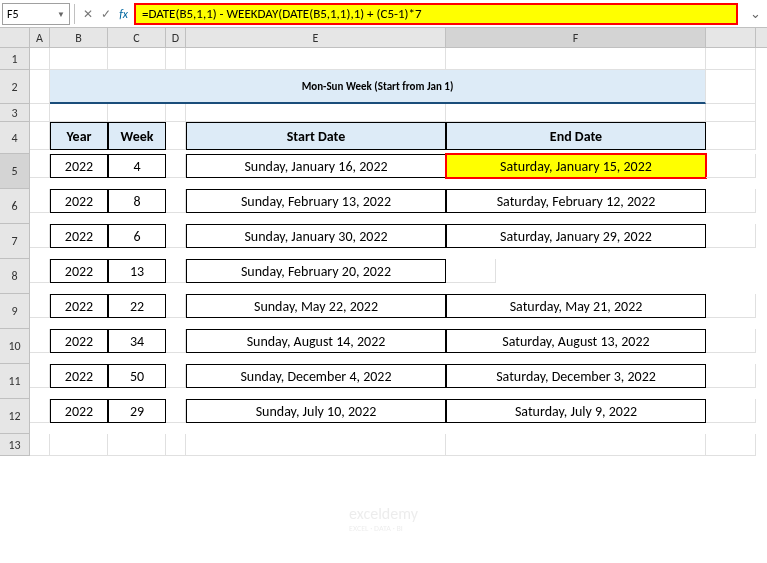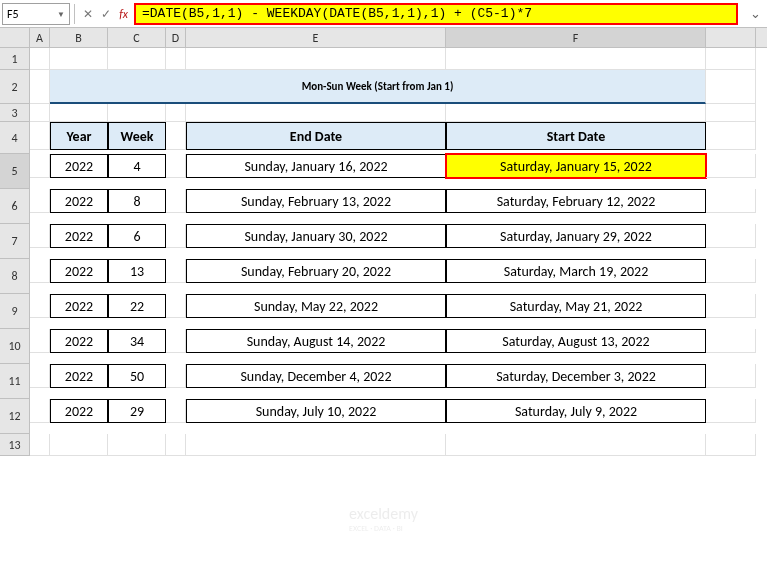--- a/index.html
+++ b/index.html
@@ -27,32 +27,31 @@
       align-items: center;
       justify-content: space-between;
       padding: 0 4px;
       margin: 0 2px;
       font-size: 12px;
     }
     .name-box .dropdown { color: #666; font-size: 8px; }
     .fb-divider { width: 1px; height: 20px; background: #c0c0c0; margin: 0 2px; }
     .fb-icons { display: flex; align-items: center; gap: 8px; padding: 0 6px; color: #777; }
     .fb-icons span { font-size: 12px; }
-    .fx { font-style: italic; color: #b91c1c; font-size: 12px; }
+    .fx { font-style: italic; color: #0369a1; font-size: 12px; }
     .formula-input {
       flex: 1;
       height: 22px;
       border: 2px solid #ff0000;
       background: #ffff00;
       display: flex;
       align-items: center;
       padding: 0 6px;
       font-size: 13px;
       margin-right: 6px;
-      font-family: Liberation Mono, monospace;
     }
     .expand-btn { padding: 0 6px; color: #666; }
 
     .grid { display: flex; flex-direction: column; }
     .col-headers {
       display: flex;
       height: 20px;
       background: #e6e6e6;
       border-bottom: 1px solid #c0c0c0;
     }
@@ -201,22 +200,22 @@
     <div class="cell col-F"></div>
     <div class="cell col-G"></div>
   </div>
 
   <div class="row r-header">
     <div class="row-header" style="height:32px">4</div>
     <div class="cell col-A"></div>
     <div class="cell col-B tbl-header">Year</div>
     <div class="cell col-C tbl-header">Week</div>
     <div class="cell col-D"></div>
+    <div class="cell col-E tbl-header">Start Date</div>
     <div class="cell col-F tbl-header">End Date</div>
-    <div class="cell col-E tbl-header">Start Date</div>
     <div class="cell col-G"></div>
   </div>
 
   <div id="data-rows">
       <div class="row r-data">
         <div class="row-header active" style="height:35px">5</div>
         <div class="cell col-A"></div>
         <div class="cell col-B tbl-cell">2022</div>
         <div class="cell col-C tbl-cell">4</div>
         <div class="cell col-D"></div>
@@ -244,21 +243,20 @@
         <div class="cell col-F tbl-cell">Saturday, January 29, 2022</div>
         <div class="cell col-G"></div>
       </div>
       <div class="row r-data">
         <div class="row-header" style="height:35px">8</div>
         <div class="cell col-A"></div>
         <div class="cell col-B tbl-cell">2022</div>
         <div class="cell col-C tbl-cell">13</div>
         <div class="cell col-D"></div>
         <div class="cell col-E tbl-cell">Sunday, February 20, 2022</div>
-        <div class="cell col-F tbl-cell">Saturday, March 19, 2022</div>
         <div class="cell col-G"></div>
       </div>
       <div class="row r-data">
         <div class="row-header" style="height:35px">9</div>
         <div class="cell col-A"></div>
         <div class="cell col-B tbl-cell">2022</div>
         <div class="cell col-C tbl-cell">22</div>
         <div class="cell col-D"></div>
         <div class="cell col-E tbl-cell">Sunday, May 22, 2022</div>
         <div class="cell col-F tbl-cell">Saturday, May 21, 2022</div>

